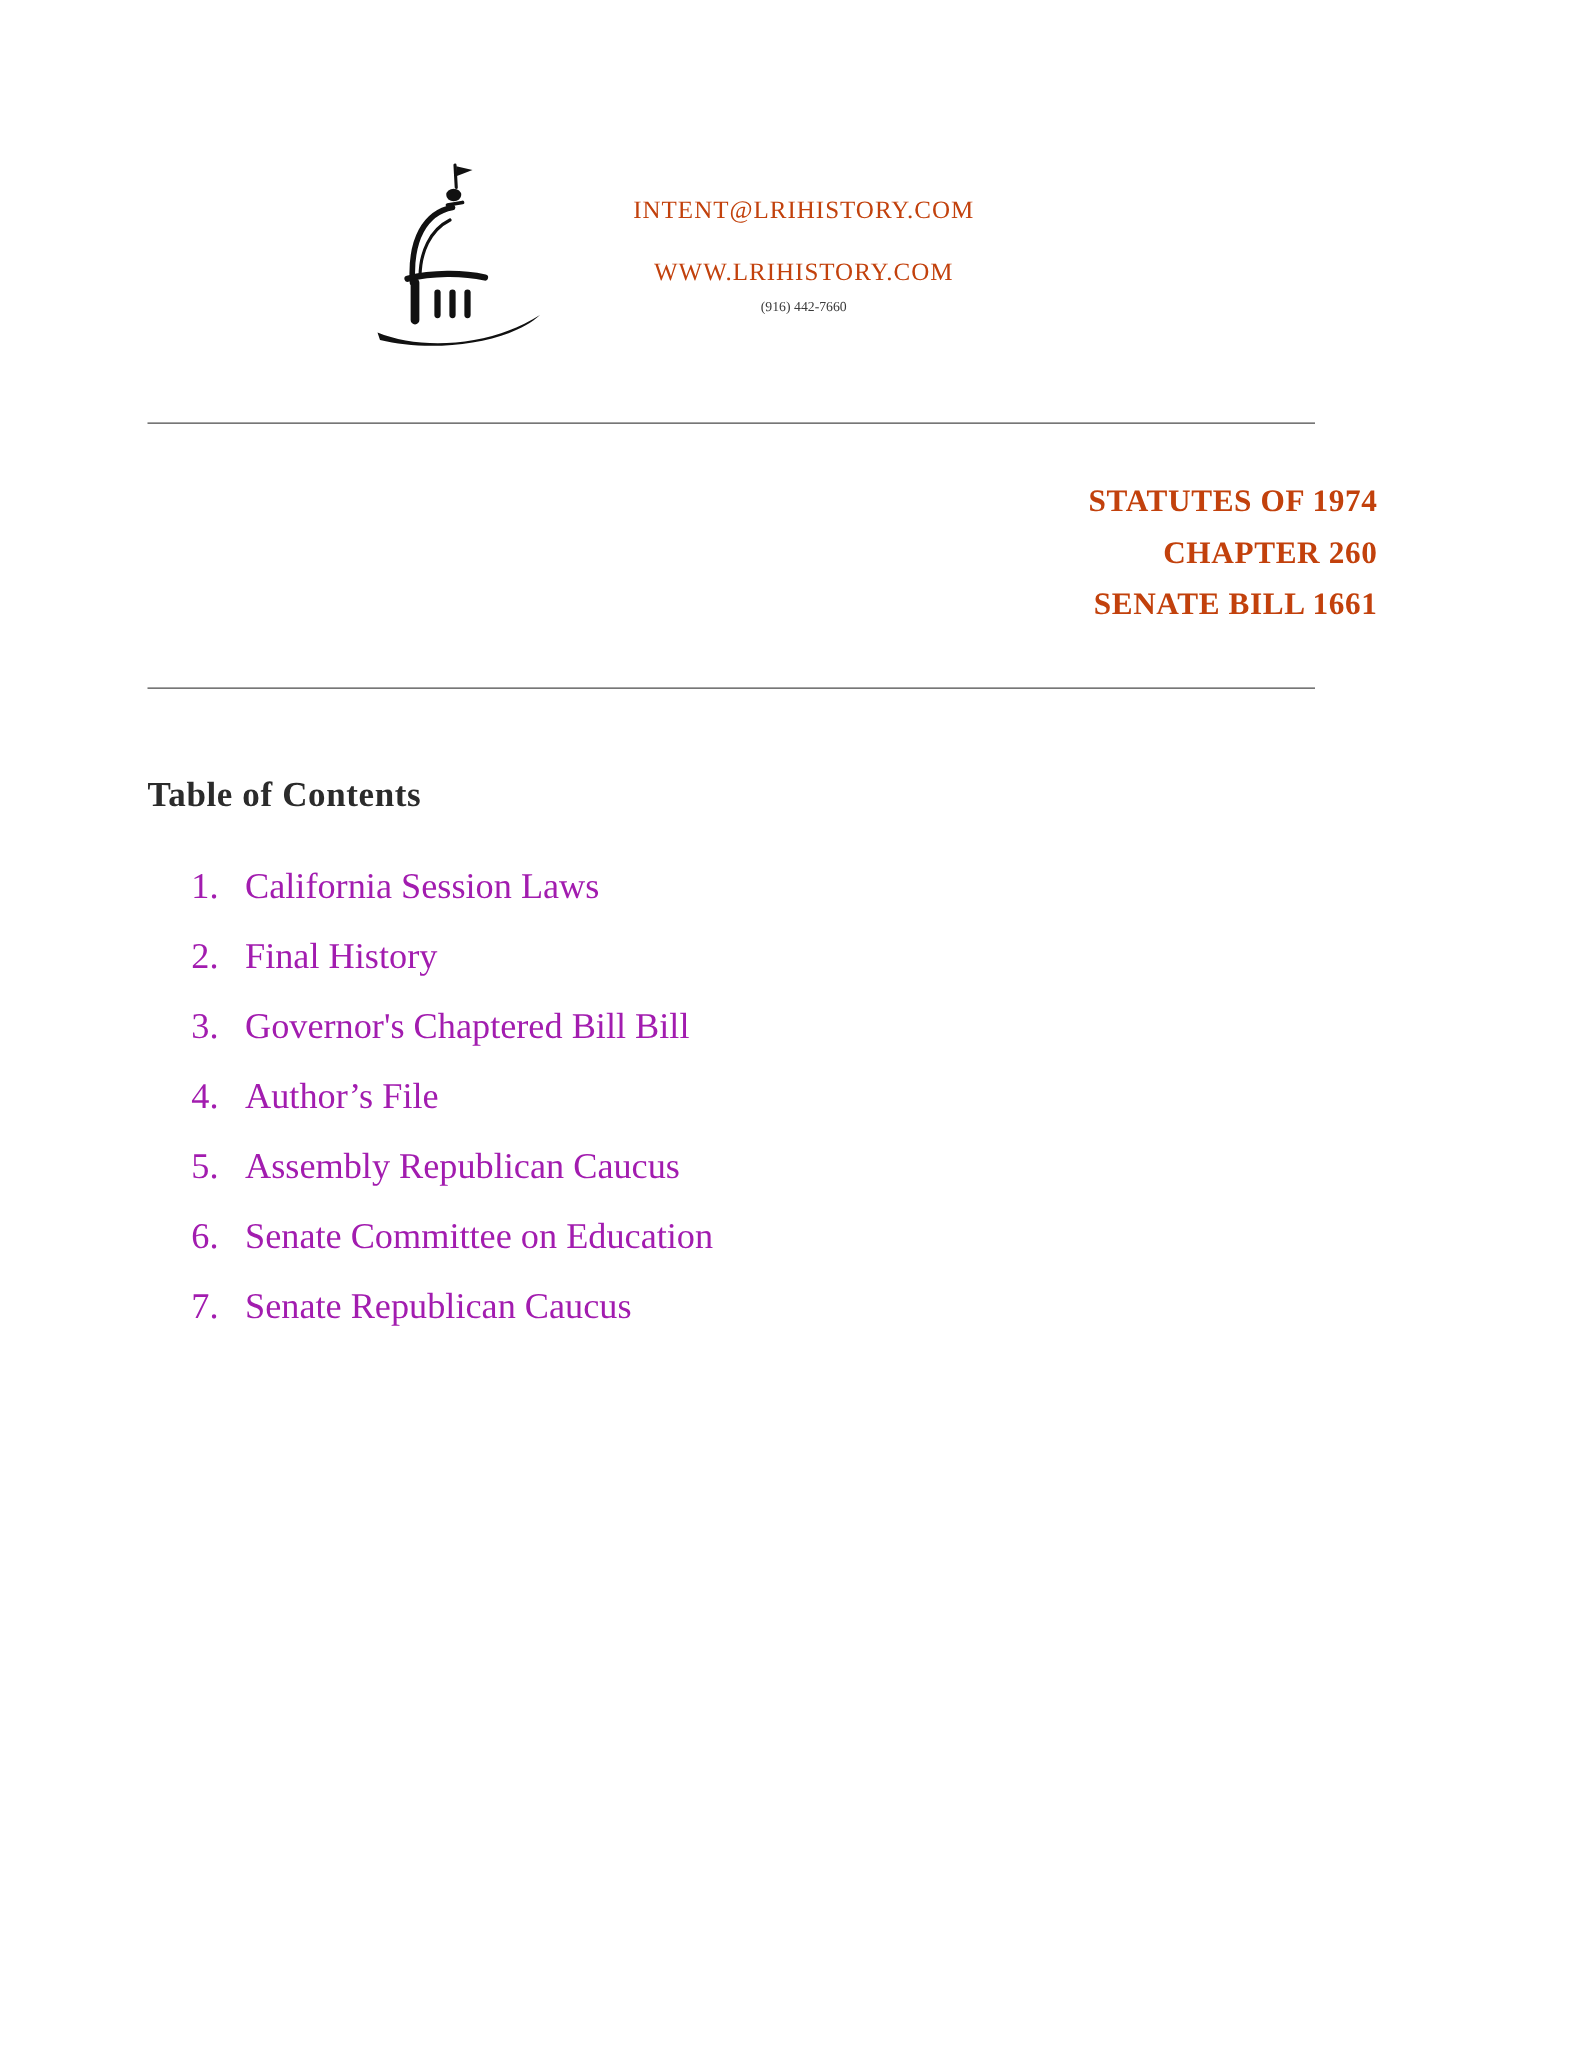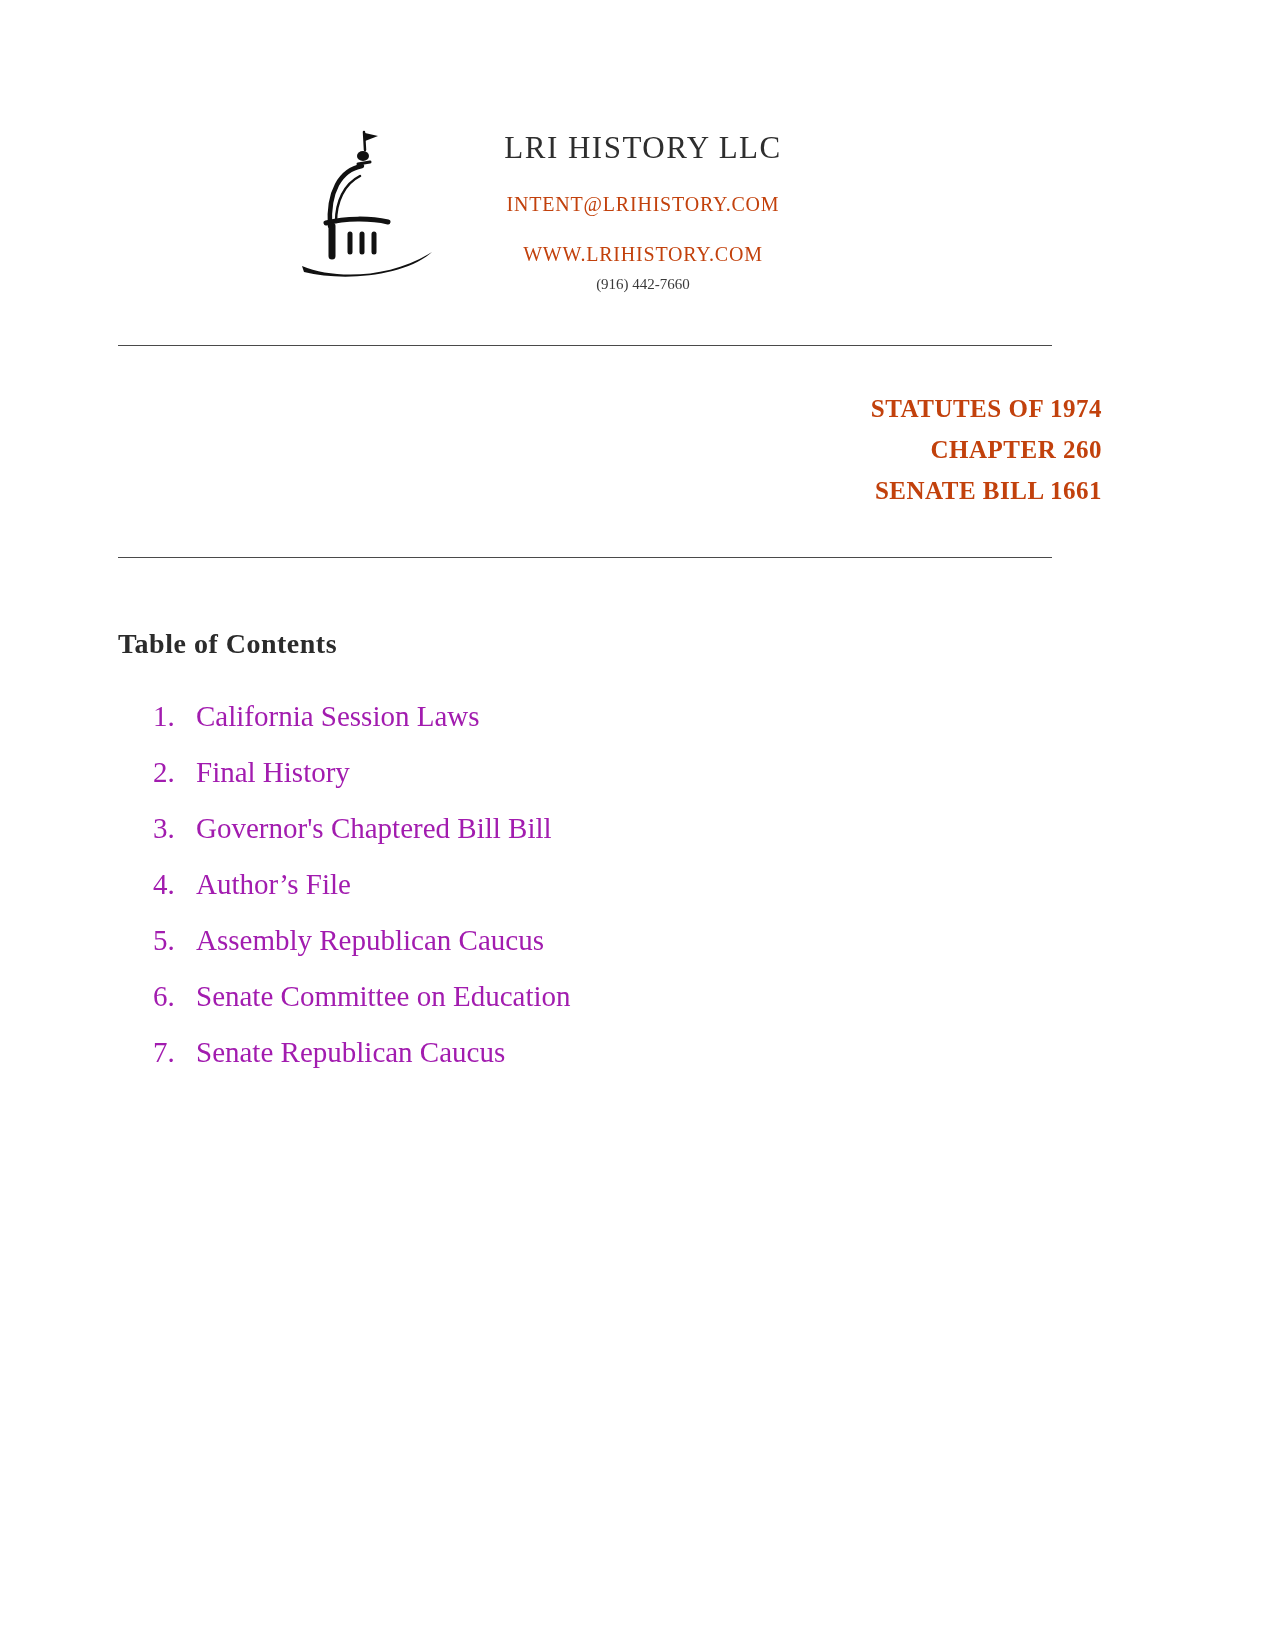--- a/index.html
+++ b/index.html
@@ -43,21 +43,21 @@
     color: #2e2e2e;
     font-weight: 400;
   }
   .company-email, .company-web {
     font-size: 20px;
     letter-spacing: 0.8px;
     color: #c2410c;
     margin-top: 27px;
   }
   .company-phone {
-    font-size: 15px;
+    font-size: 11px;
     color: #3a3a3a;
     margin-top: 10px;
   }
 
   .rule {
     border: none;
     border-top: 1.6px solid #4a4a4a;
     width: 934px;
   }
   .rule-top { margin-top: 52px; }
@@ -121,21 +121,20 @@
         <path d="M36 100 L36 130" stroke="#111" stroke-width="7" stroke-linecap="round"></path>
 
         <path d="M54 108 L54 126" stroke="#111" stroke-width="5" stroke-linecap="round"></path>
         <path d="M66 108 L66 126" stroke="#111" stroke-width="5" stroke-linecap="round"></path>
         <path d="M78 108 L78 126" stroke="#111" stroke-width="5" stroke-linecap="round"></path>
 
         <path d="M6 140 C40 154 95 152 136 126 C110 150 48 156 8 146 Z" fill="#111"></path>
       </svg>
     </div>
     <div class="head-text">
-      <div class="company-name">LRI HISTORY LLC</div>
       <div class="company-email">INTENT@LRIHISTORY.COM</div>
       <div class="company-web">WWW.LRIHISTORY.COM</div>
       <div class="company-phone">(916) 442-7660</div>
     </div>
   </div>
 
   <hr class="rule rule-top">
 
   <div class="statute-block">
     <div class="statute-line">STATUTES OF 1974</div>

